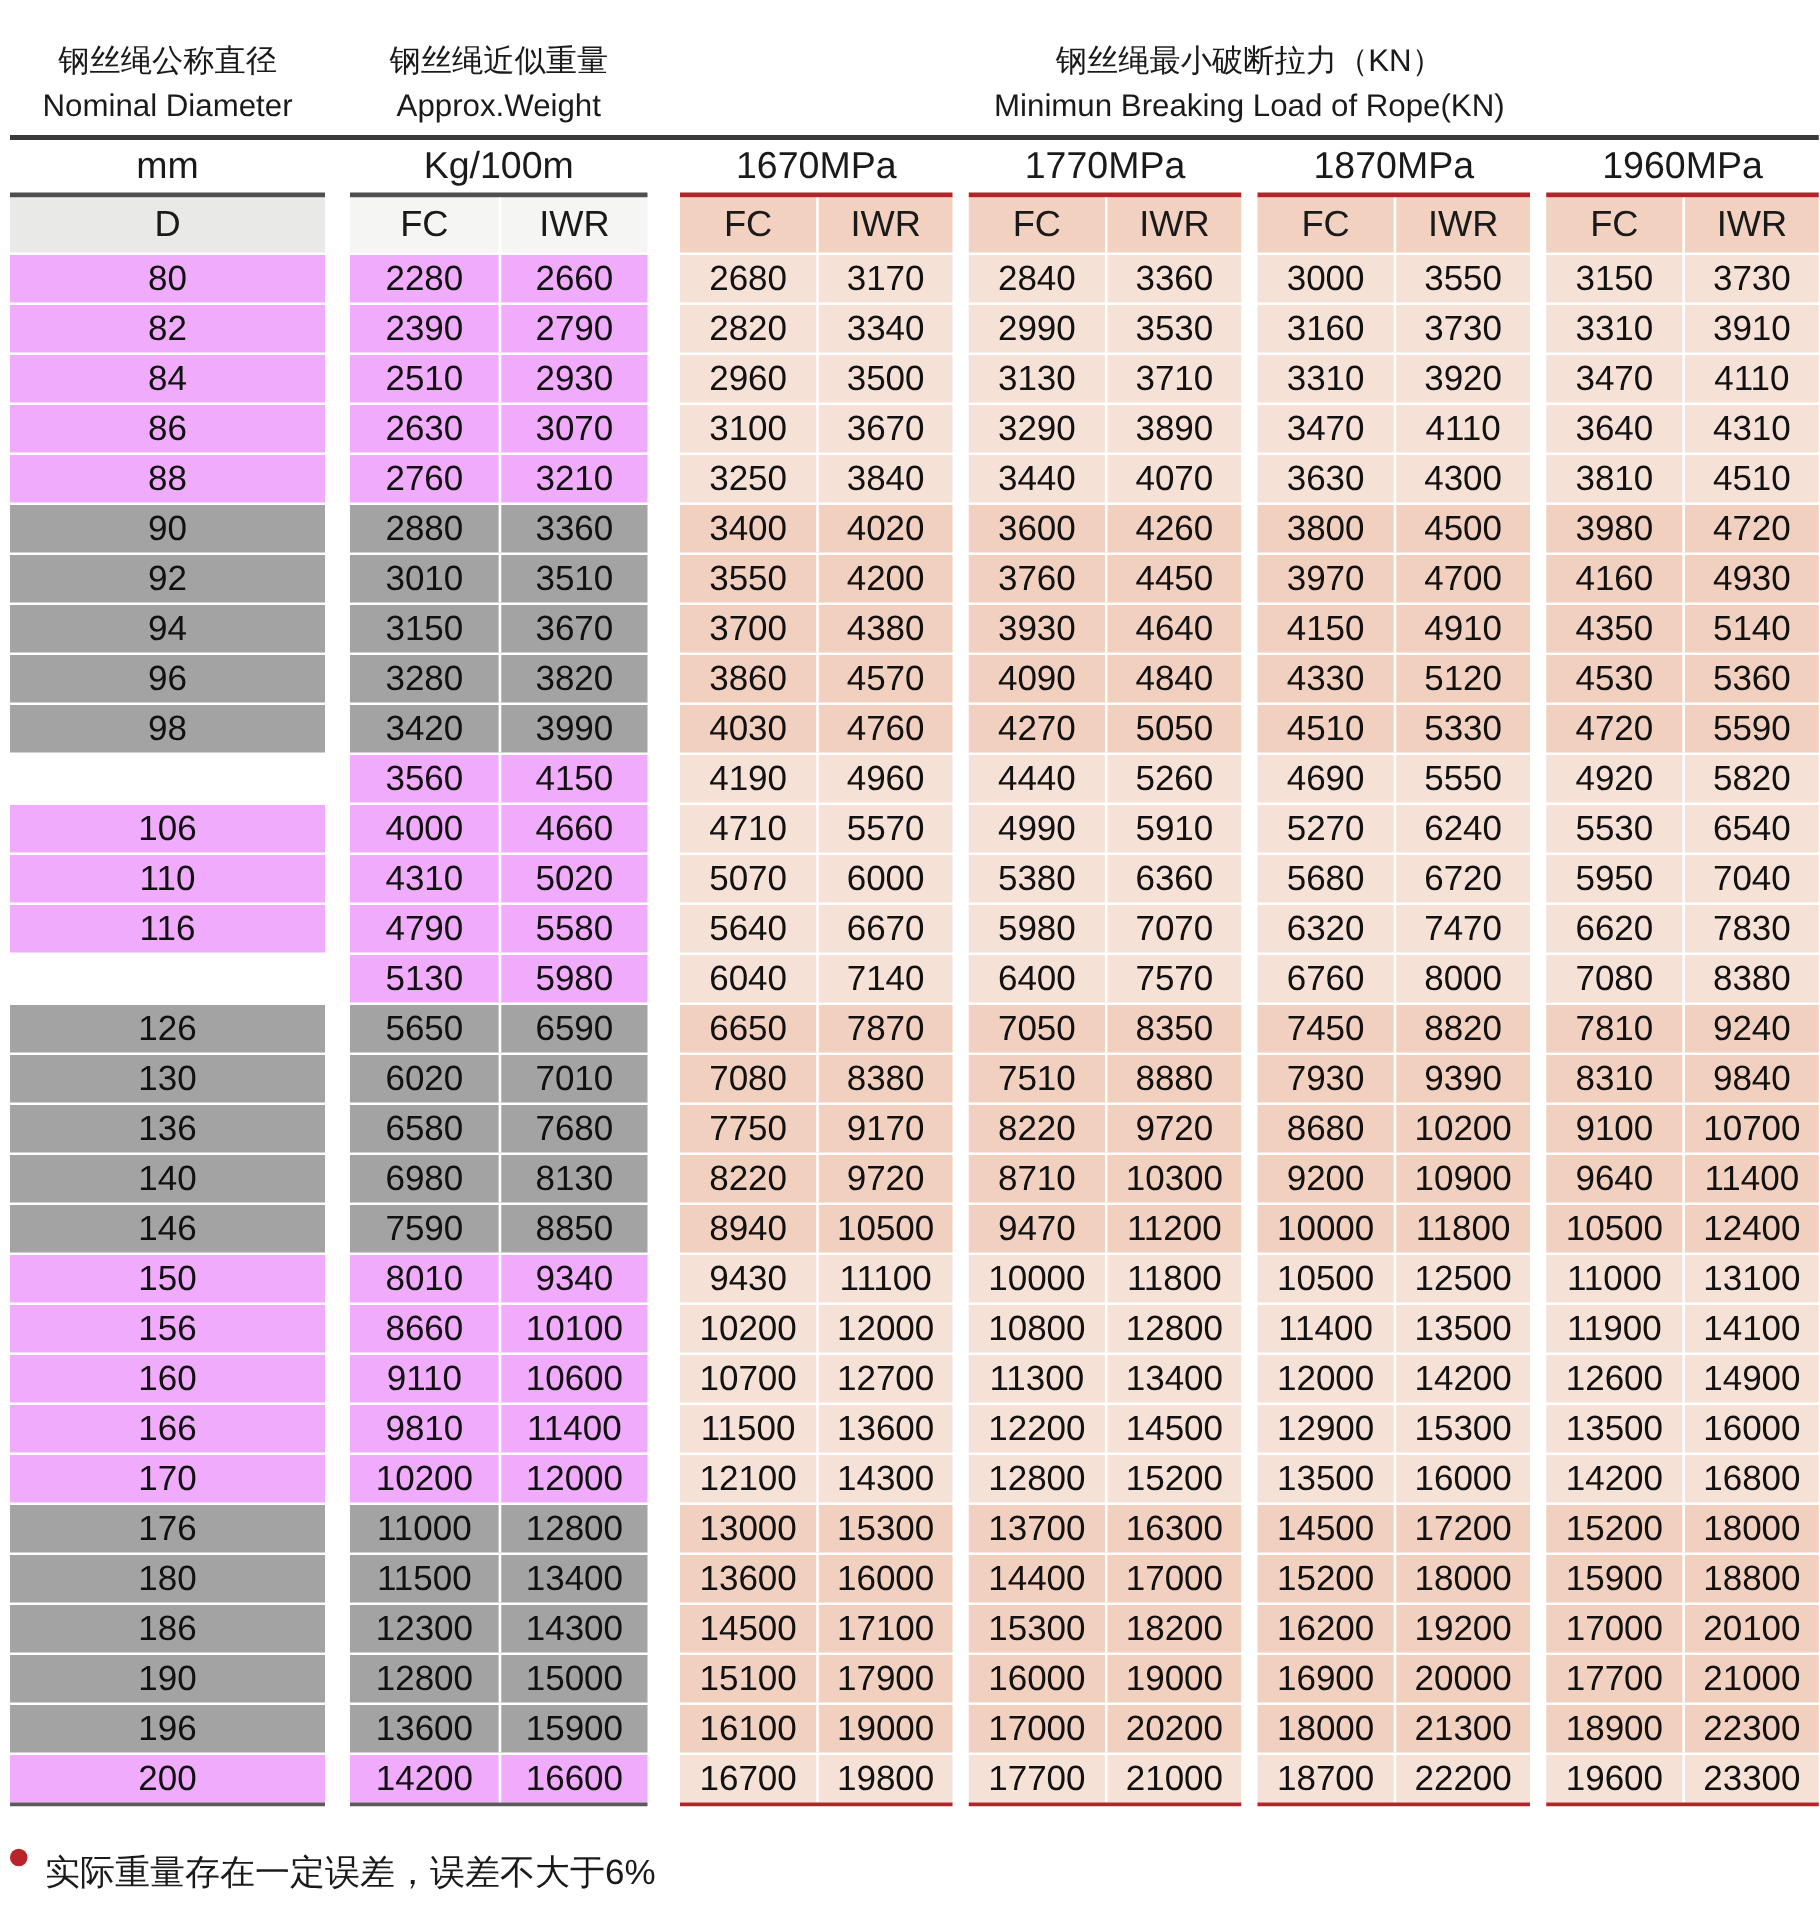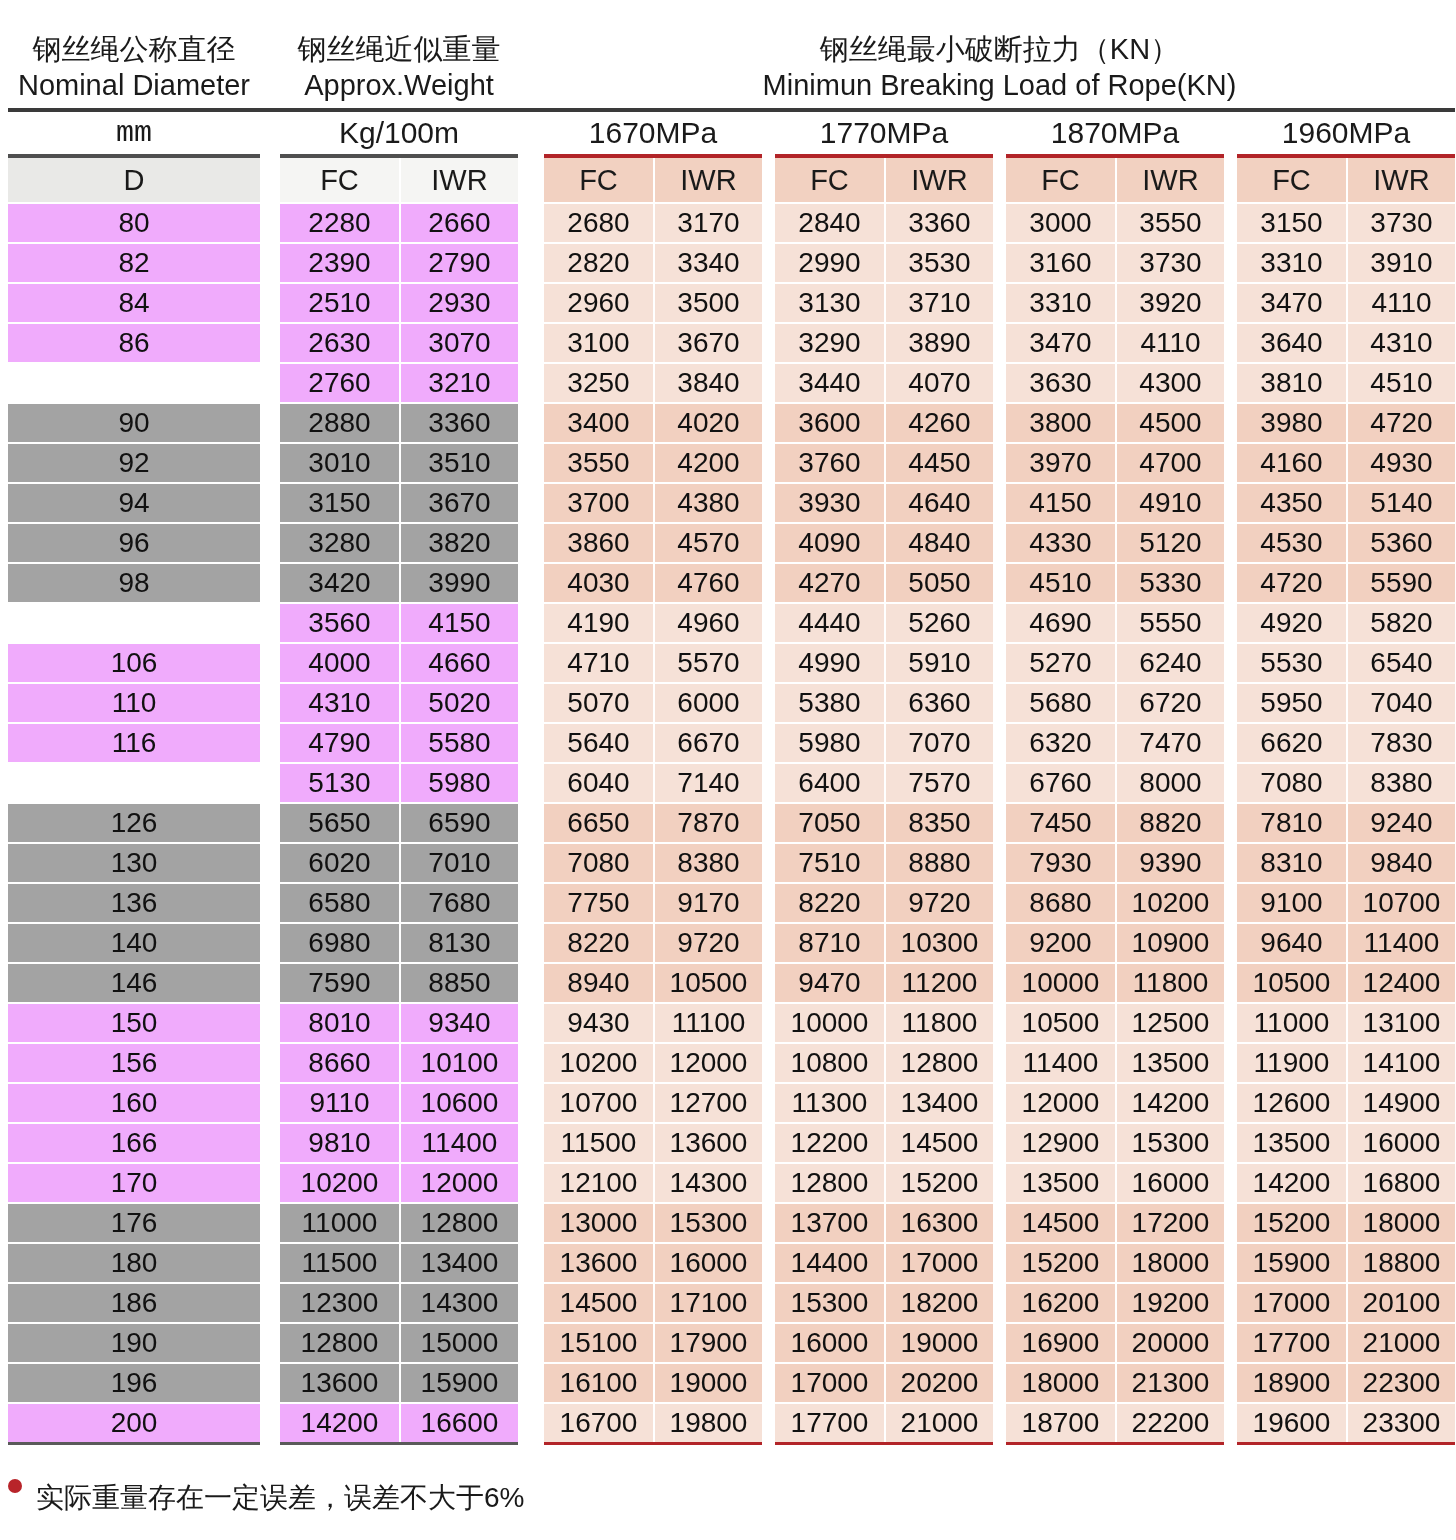--- a/index.html
+++ b/index.html
@@ -4,31 +4,31 @@
 <style>
   html,body{margin:0;padding:0;background:#ffffff;}
   body{width:1456px;font-family:"Liberation Sans","DejaVu Sans",sans-serif;color:#1a1a1a;}
   .page{width:1447px;padding:20px 0 0 8px;}
 
   
   .grid{display:grid;grid-template-columns:252px 20px 119px 119px 26px 109px 109px 13px 109px 109px 13px 109px 109px 13px 109px 109px;}
 
   
   .title-row{align-items:end;height:88px;}
-  .t-cell{text-align:center;font-size:29px;line-height:36px;padding-bottom:5px;}
+  .t-cell{text-align:center;font-size:25px;line-height:36px;padding-bottom:5px;}
   .t-diam{grid-column:1;}
   .t-weight{grid-column:3 / span 2;}
   .t-load{grid-column:6 / span 11;}
 
   .topline{height:4px;background:#3a3a3a;width:100%;}
 
   
   .units-row{height:42px;align-items:center;}
   .u-cell{text-align:center;font-size:30px;}
-  .u-mm{grid-column:1;font-family:Liberation Mono, monospace;}
+  .u-mm{grid-column:1;}
   .u-kg{grid-column:3 / span 2;}
   .u-g0{grid-column:6 / span 2;}
   .u-g1{grid-column:9 / span 2;}
   .u-g2{grid-column:12 / span 2;}
   .u-g3{grid-column:15 / span 2;}
 
   
   .rule-row{height:4px;}
   .rl-d1{grid-column:1;background:#4f4f4f;}
   .rl-d2{grid-column:3 / span 2;background:#4f4f4f;}
@@ -167,20 +167,21 @@
     <div class="cell c-pink c6">3100</div>
     <div class="cell c-pink c7 sep">3670</div>
     <div class="cell c-pink c9">3290</div>
     <div class="cell c-pink c10 sep">3890</div>
     <div class="cell c-pink c12">3470</div>
     <div class="cell c-pink c13 sep">4110</div>
     <div class="cell c-pink c15">3640</div>
     <div class="cell c-pink c16 sep">4310</div>
   </div>
       <div class="grid row band-0">
+    <div class="cell c-gray c1">88</div>
     <div class="cell c-gray c3">2760</div>
     <div class="cell c-gray c4 sep">3210</div>
     <div class="cell c-pink c6">3250</div>
     <div class="cell c-pink c7 sep">3840</div>
     <div class="cell c-pink c9">3440</div>
     <div class="cell c-pink c10 sep">4070</div>
     <div class="cell c-pink c12">3630</div>
     <div class="cell c-pink c13 sep">4300</div>
     <div class="cell c-pink c15">3810</div>
     <div class="cell c-pink c16 sep">4510</div>

